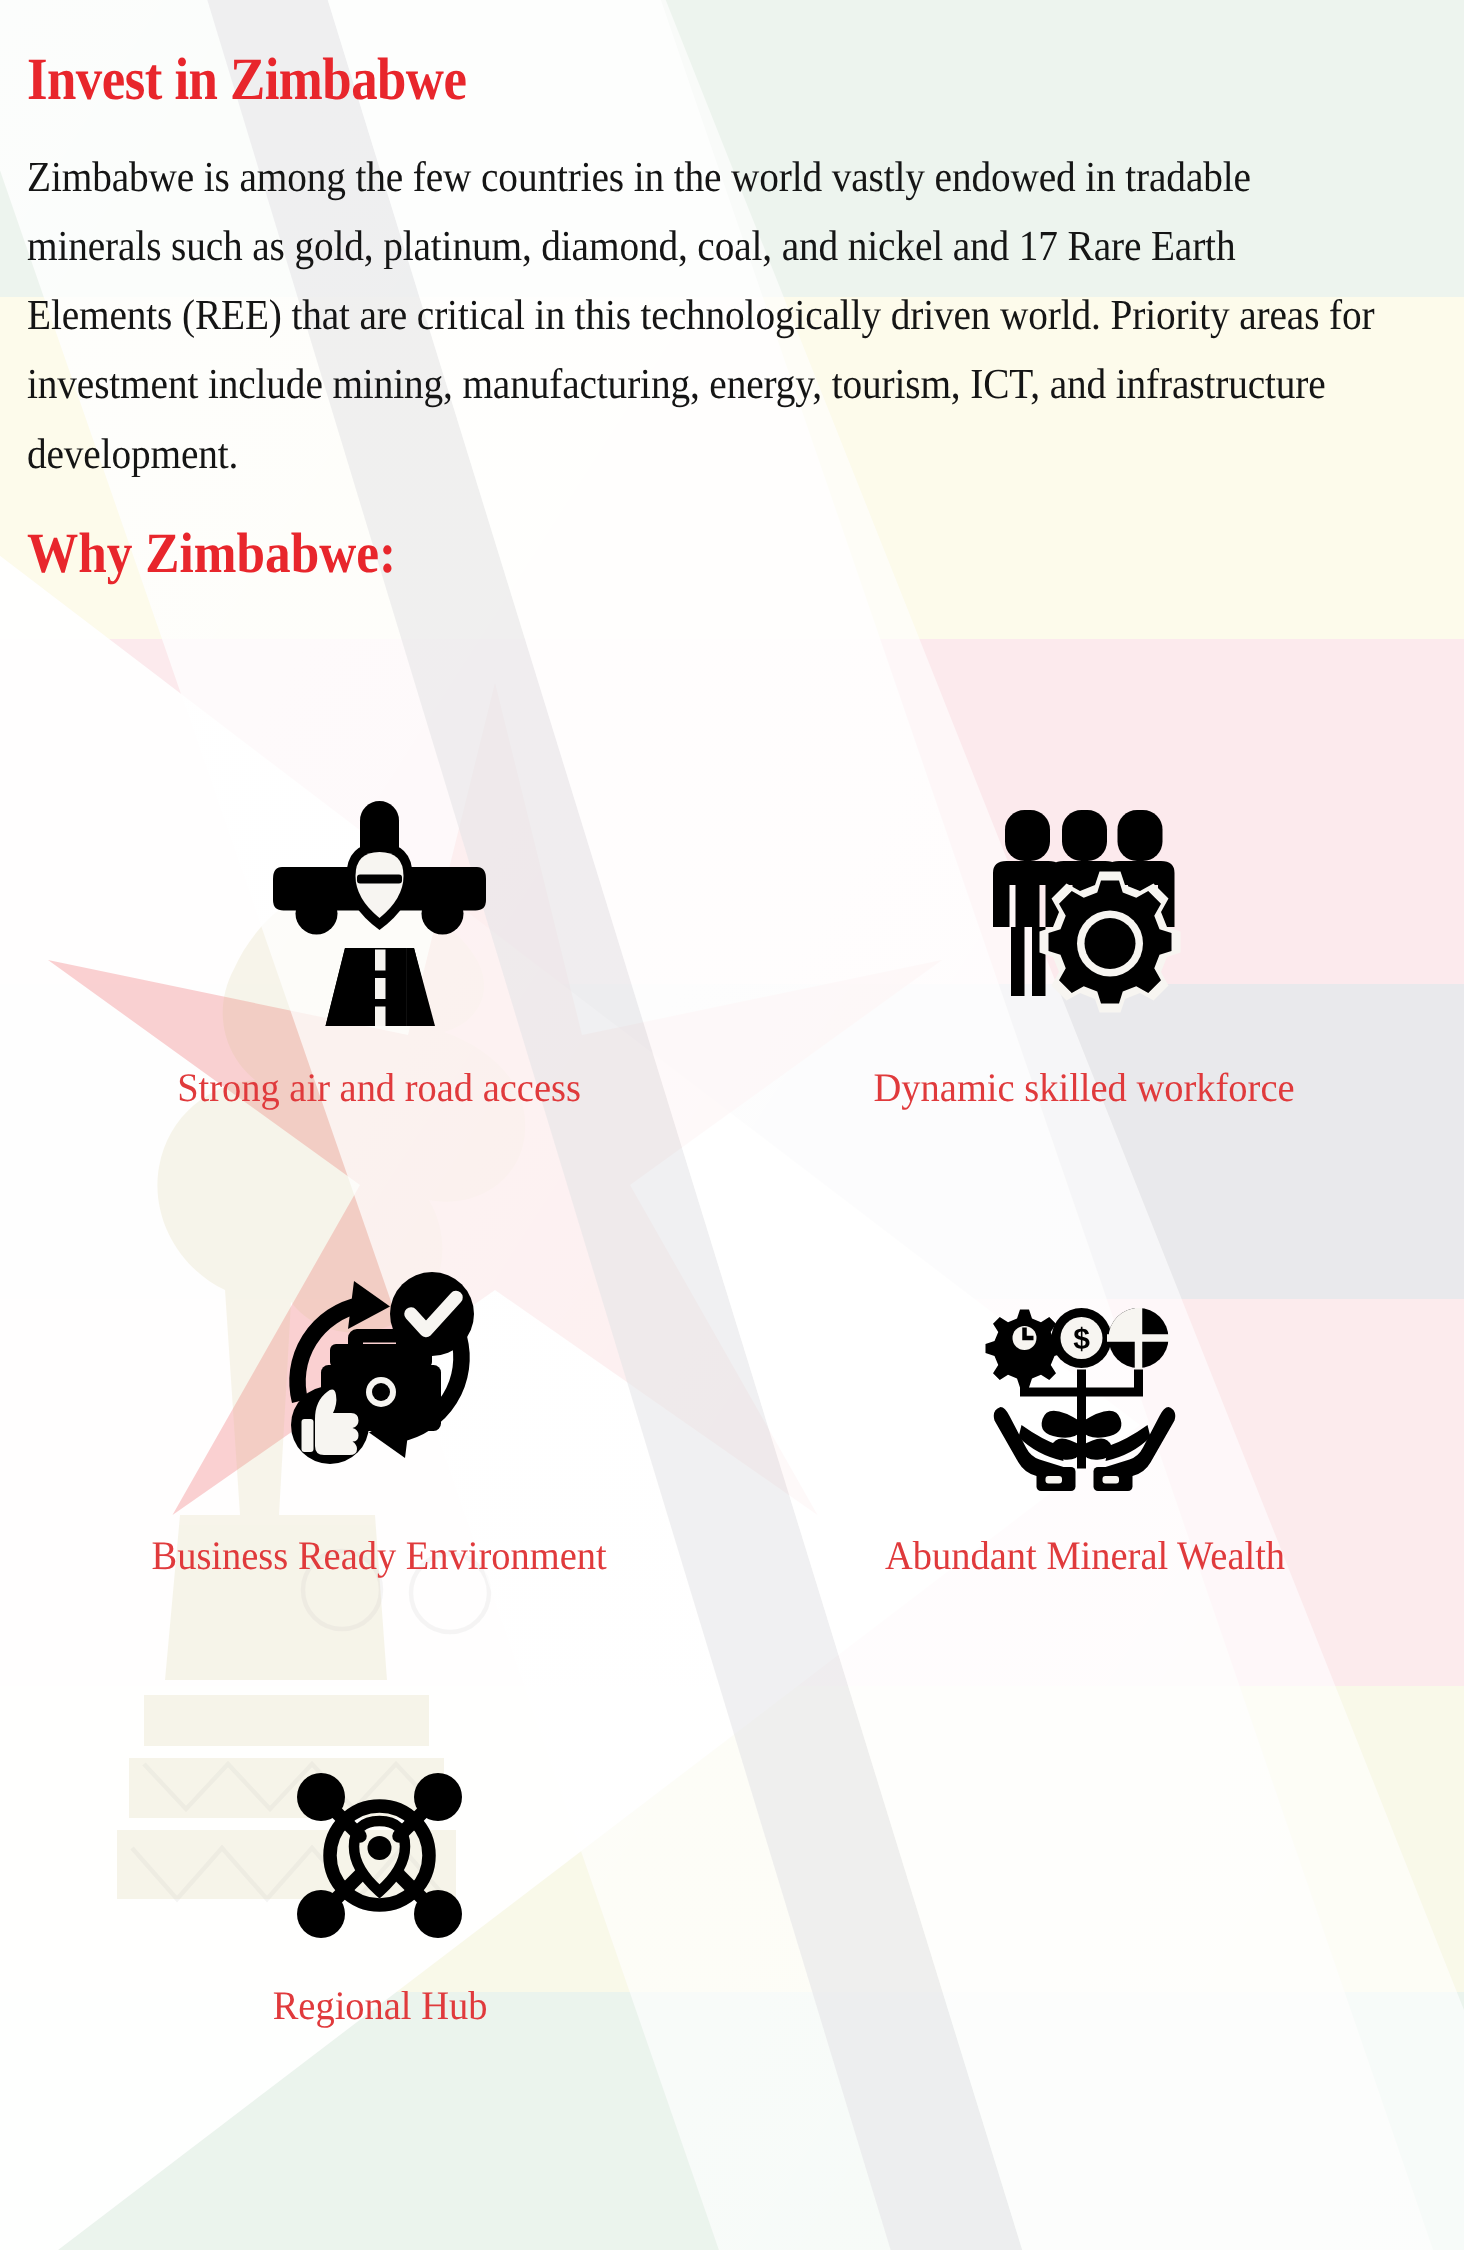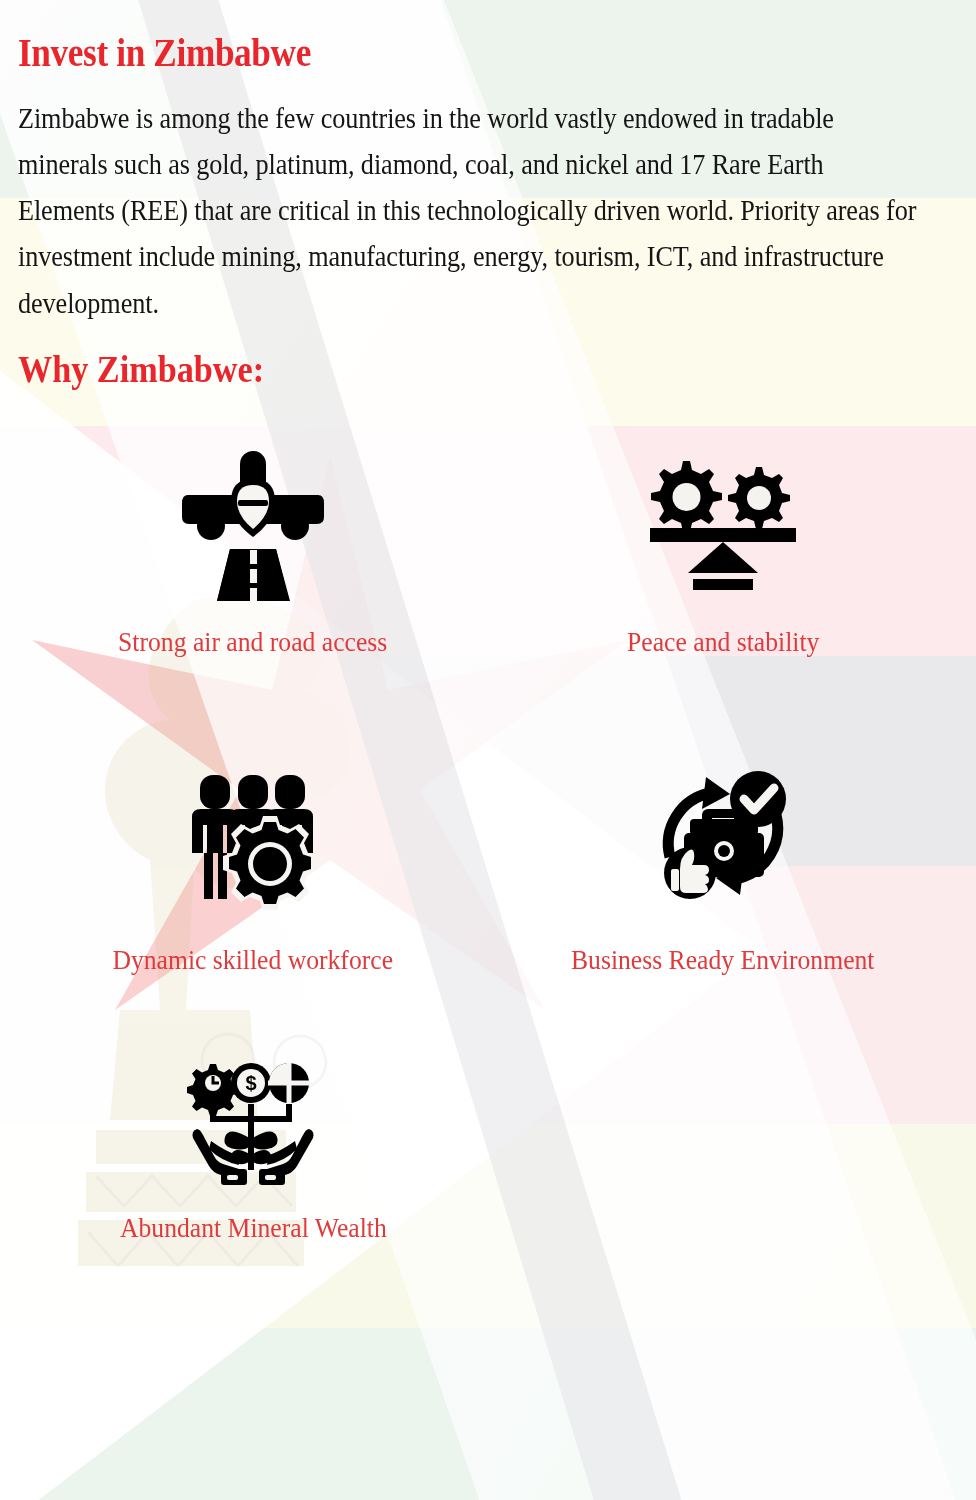--- a/index.html
+++ b/index.html
@@ -63,21 +63,21 @@
     margin-top:38px;
     display:grid;
     grid-template-columns:1fr 1fr;
     grid-template-rows:312px 312px 300px;
   }
   .feature {
     position:relative;
     display:flex;
     flex-direction:column;
     align-items:center;
-    justify-content:flex-start;
+    justify-content:flex-end;
   }
   .feature .icon-wrap {
     height:190px;
     display:flex;
     align-items:center;
     justify-content:center;
   }
   .feature.r3 .icon-wrap { height:150px; }
   .feature .icon-wrap svg { display:block; }
   .feature-label {
@@ -197,41 +197,20 @@
           <g fill="#f7f5f1">
             <rect x="72" y="111" width="7" height="14"></rect>
             <rect x="72" y="130" width="7" height="14"></rect>
             <rect x="72" y="149" width="7" height="13"></rect>
           </g>
         </svg>
       </div>
       <div class="feature-label">Strong air and road access</div>
     </div>
 
-    <div class="feature r1">
-      <div class="icon-wrap">
-        <svg width="170" height="150" viewBox="0 0 170 150">
-          <g fill="#000">
-
-            <path d="M45 12 l7 0 l2 9 l9 4 l8 -5 l5 5 l-5 8 l4 9 l9 2 l0 7 l-9 2 l-4 9 l5 8 l-5 5 l-8 -5 l-9 4 l-2 9 l-7 0 l-2 -9 l-9 -4 l-8 5 l-5 -5 l5 -8 l-4 -9 l-9 -2 l0 -7 l9 -2 l4 -9 l-5 -8 l5 -5 l8 5 l9 -4 z"></path>
-            <circle cx="48.5" cy="48" r="14" fill="#f5f3f0"></circle>
-
-            <path d="M118 18 l6 0 l2 8 l8 3 l7 -4 l4 4 l-4 7 l3 8 l8 2 l0 6 l-8 2 l-3 8 l4 7 l-4 4 l-7 -4 l-8 3 l-2 8 l-6 0 l-2 -8 l-8 -3 l-7 4 l-4 -4 l4 -7 l-3 -8 l-8 -2 l0 -6 l8 -2 l3 -8 l-4 -7 l4 -4 l7 4 l8 -3 z"></path>
-            <circle cx="121" cy="49" r="12" fill="#f5f3f0"></circle>
-
-            <rect x="12" y="79" width="146" height="14"></rect>
-
-            <polygon points="85,93 120,124 50,124"></polygon>
-
-            <rect x="55" y="130" width="60" height="11"></rect>
-          </g>
-        </svg>
-      </div>
-      <div class="feature-label">Peace and stability</div>
-    </div>
 
     <div class="feature r2">
       <div class="icon-wrap">
         <svg width="150" height="150" viewBox="0 0 150 150">
           <g fill="#000">
 
             <rect x="22" y="14" width="30" height="34" rx="13"></rect>
             <path d="M14 56 q0 -8 9 -8 h28 q9 0 9 8 v36 h-11 v-28 h-4 v28 h-16 v-28 h-4 v28 h-11 z"></path>
             <rect x="26" y="92" width="9" height="46"></rect>
             <rect x="40" y="92" width="9" height="46"></rect>
@@ -337,15 +316,41 @@
           </g>
           <g fill="#f7f5f1">
             <rect x="44" y="112" width="11" height="5" rx="2"></rect>
             <rect x="82" y="112" width="11" height="5" rx="2"></rect>
           </g>
         </svg>
       </div>
       <div class="feature-label">Abundant Mineral Wealth</div>
     </div>
 
+    <div class="feature r3">
+      <div class="icon-wrap">
+        <svg width="130" height="130" viewBox="0 0 130 130">
+
+          <g stroke="#000" stroke-width="9" stroke-linecap="round">
+            <line x1="30" y1="30" x2="52" y2="52"></line>
+            <line x1="100" y1="30" x2="78" y2="52"></line>
+            <line x1="30" y1="100" x2="52" y2="78"></line>
+            <line x1="100" y1="100" x2="78" y2="78"></line>
+          </g>
+
+          <g fill="#000">
+            <circle cx="26" cy="26" r="16"></circle>
+            <circle cx="104" cy="26" r="16"></circle>
+            <circle cx="26" cy="104" r="16"></circle>
+            <circle cx="104" cy="104" r="16"></circle>
+          </g>
+
+          <circle cx="65" cy="65" r="33" fill="none" stroke="#000" stroke-width="9"></circle>
+
+          <path d="M65 42 q17 0 17 17 q0 15 -17 30 q-17 -15 -17 -30 q0 -17 17 -17 z" fill="none" stroke="#000" stroke-width="7"></path>
+          <circle cx="65" cy="60" r="8" fill="#000"></circle>
+        </svg>
+      </div>
+      <div class="feature-label">Regional Hub</div>
+    </div>
 
   </div>
 </div>
 
 </body></html>

